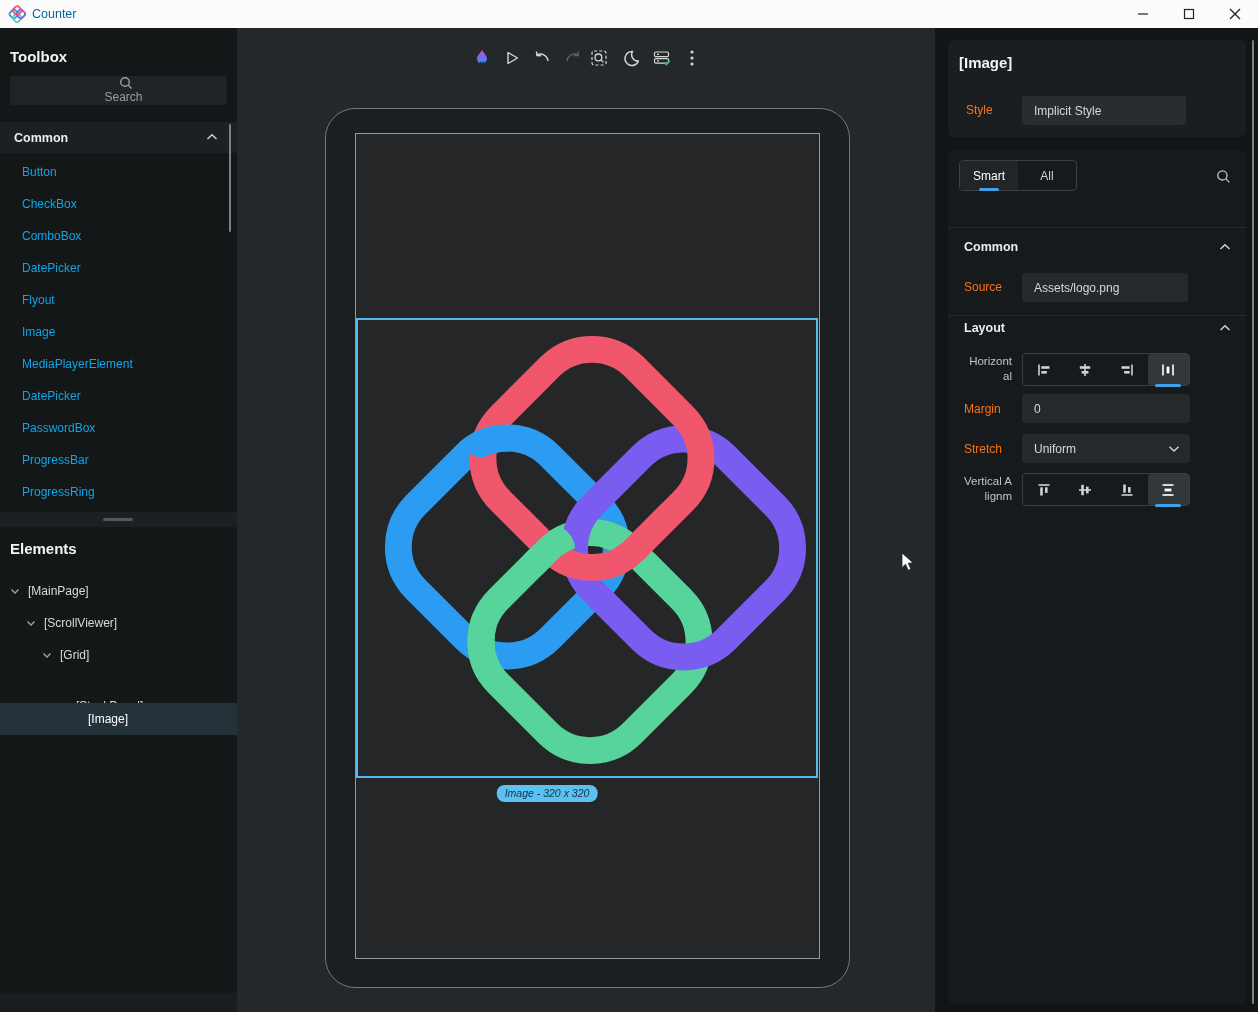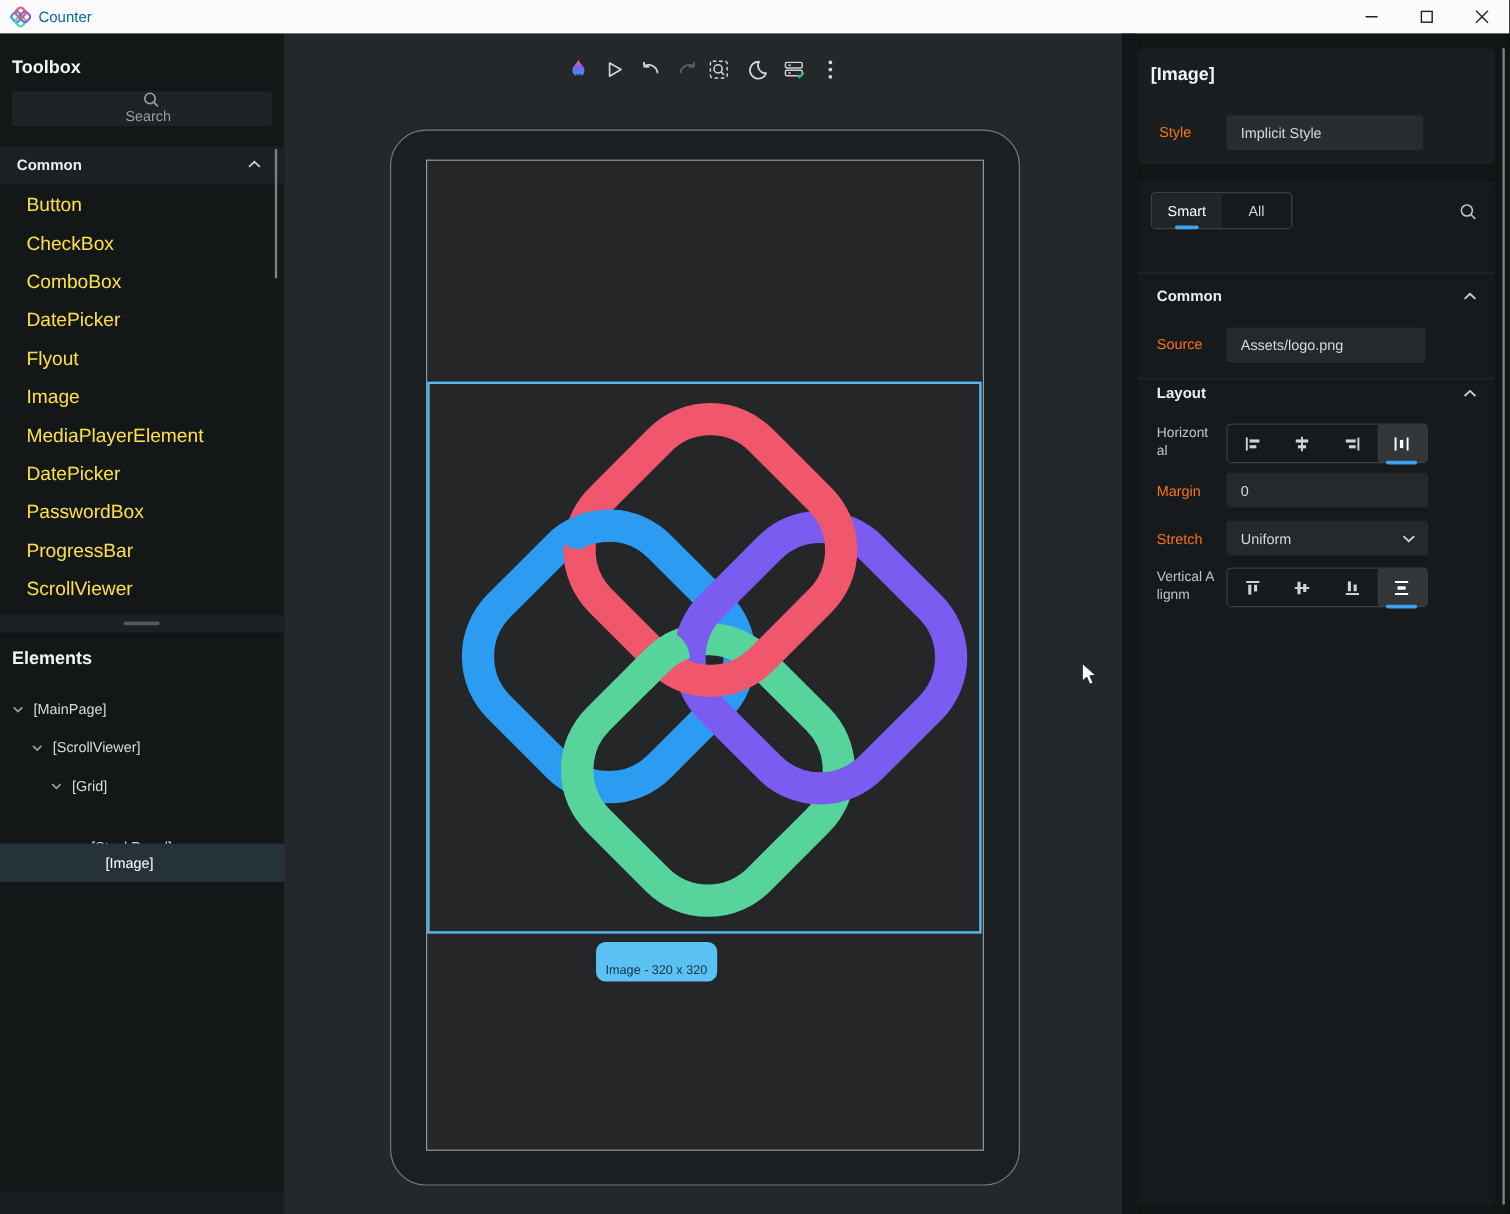--- a/index.html
+++ b/index.html
@@ -14,59 +14,59 @@
   .win-btn{position:absolute;top:0;width:46px;height:28px;display:flex;align-items:center;justify-content:center;}
   .win-btn svg{stroke:#222;stroke-width:1.2;fill:none;}
 
   
   .left-col{left:0;top:28px;width:237px;height:984px;background:#141718;}
   .panel-title{font-size:15px;font-weight:bold;color:#f2f3f4;}
   .search-box{position:absolute;left:10px;top:48px;width:217px;height:29px;background:#1f2325;border-radius:3px;display:flex;align-items:center;flex-direction:column;}
   .search-box .ph{font-size:12px;color:#9a9ea0;margin-left:10px;}
   .sec-header{position:absolute;left:0;width:237px;height:31px;background:#1d2022;display:flex;align-items:center;}
   .sec-header span{font-size:12.5px;font-weight:bold;color:#eceded;margin-left:14px;}
-  .tb-item{position:absolute;left:0;width:229px;height:32px;display:flex;align-items:center;color:#fde047;font-size:16px;}
+  .tb-item{position:absolute;left:0;width:229px;height:32px;display:flex;align-items:center;color:#0ea5e9;font-size:12px;}
   .tb-item span{margin-left:22px;}
   .vscroll{position:absolute;background:#7d8082;border-radius:2px;}
   .splitter{position:absolute;left:0;top:484px;width:237px;height:15px;background:#1c2022;}
   .splitter .grip{position:absolute;left:103px;top:6px;width:30px;height:3px;background:#55585a;border-radius:2px;}
 
   .tree-row{position:absolute;left:0;width:237px;height:32px;display:flex;align-items:center;color:#d8dadb;font-size:12px;}
   .tree-row.selected{background:#263239;color:#ffffff;}
   .tree-chevron{display:inline-flex;width:12px;margin-right:6px;}
   .ind0{padding-left:10px;} .ind1{padding-left:26px;} .ind2{padding-left:42px;} .ind3{padding-left:58px;} .ind4{padding-left:88px;}
 
   .bottom-band{left:0;top:965px;width:237px;height:19px;background:#191d1f;}
 
   
   .canvas{left:237px;top:28px;width:710px;height:984px;background:#24282b;}
   .gutter{left:935px;top:28px;width:12px;height:984px;background:#121517;}
   .ctoolbar-btn{position:absolute;width:26px;height:26px;top:17px;display:flex;align-items:center;justify-content:center;}
   .device{position:absolute;left:88px;top:80px;width:525px;height:880px;background:#1c1f21;border:1.5px solid #74787c;border-radius:30px;box-sizing:border-box;}
   .page{position:absolute;left:118px;top:105px;width:465px;height:826px;background:#242628;border:1px solid #94989b;box-sizing:border-box;}
   .selection{position:absolute;left:119px;top:290px;width:462px;height:460px;border:2px solid #55b9f2;box-sizing:border-box;}
-  .sel-badge{position:absolute;left:310px;top:757px;transform:translateX(-50%);background:#5ac1f2;color:#143348;font-size:10.5px;padding:18px 8px 3px 8px;border-radius:8px;white-space:nowrap;}
+  .sel-badge{position:absolute;left:310px;top:757px;transform:translateX(-50%);background:#5ac1f2;color:#143348;font-size:10.5px;padding:2px 8px 3px 8px;border-radius:8px;white-space:nowrap;font-style:italic;}
   .logo-large{position:absolute;left:121px;top:291px;width:458px;height:456px;}
 
   
   .right-panel{left:947px;top:28px;width:311px;height:984px;background:#121516;}
   .card{position:absolute;background:#1a1e20;border-radius:6px;}
   .card2{background:#171a1c;}
   .insp-title{position:absolute;left:11px;top:14px;font-size:15px;font-weight:bold;color:#f2f3f4;}
   .insp-label{position:absolute;font-size:12px;color:#f97316;}
   .insp-input{position:absolute;background:#26292b;border-radius:3px;height:29px;display:flex;align-items:center;color:#d6d8d9;font-size:12px;}
   .insp-input span{margin-left:12px;}
   .input-lighter{background:#2a2d2f;}
   .tab-group{position:absolute;left:11px;top:10px;width:118px;height:31px;border:1px solid #3c4043;border-radius:4px;box-sizing:border-box;display:flex;}
   .tab{flex:1;display:flex;align-items:center;justify-content:center;font-size:12px;color:#d0d2d3;position:relative;}
   .tab.active{background:#212527;color:#ffffff;border-radius:3px 0 0 3px;}
   .tab.active .tab-underline{position:absolute;left:50%;transform:translateX(-50%);bottom:-1px;width:20px;height:3px;background:#3fa2e8;border-radius:2px;}
   .hr-line{position:absolute;left:0;width:298px;height:1px;background:#26292b;}
   .sec-title{position:absolute;font-size:12.5px;font-weight:bold;color:#eceded;}
-  .prop-label{position:absolute;font-size:11.5px;line-height:15px;color:#c2c4c6;width:48px;word-break:break-all;max-height:31px;overflow:hidden;}
+  .prop-label{position:absolute;font-size:11.5px;line-height:15px;color:#c2c4c6;width:48px;word-break:break-all;max-height:31px;overflow:hidden;text-align:right;}
   .align-group{position:absolute;width:168px;height:33px;border:1px solid #3b3f41;border-radius:4px;box-sizing:border-box;display:flex;}
   .align-btn{width:25%;display:flex;align-items:center;justify-content:center;position:relative;}
   .align-btn.active{background:#32373a;border-radius:3px;}
   .align-btn.active .sel-underline{position:absolute;left:50%;transform:translateX(-50%);bottom:-2px;width:26px;height:3px;background:#3fa2e8;border-radius:2px;}
 
   svg{display:block;}
 </style>
 </head>
 <body>
 
@@ -145,21 +145,21 @@
     <div class="tb-item" style="top:352px">
         <span>DatePicker</span>
       </div>
     <div class="tb-item" style="top:384px">
         <span>PasswordBox</span>
       </div>
     <div class="tb-item" style="top:416px">
         <span>ProgressBar</span>
       </div>
     <div class="tb-item" style="top:448px">
-        <span>ScrollViewer</span>
+        <span>ProgressRing</span>
       </div>
 
     <div class="splitter">
         <div class="grip"></div>
       </div>
 
     <div class="abs panel-title" style="left:10px;top:512px">Elements</div>
 
     <div class="tree-row ind0" style="top:547px">
       <span class="tree-chevron">

